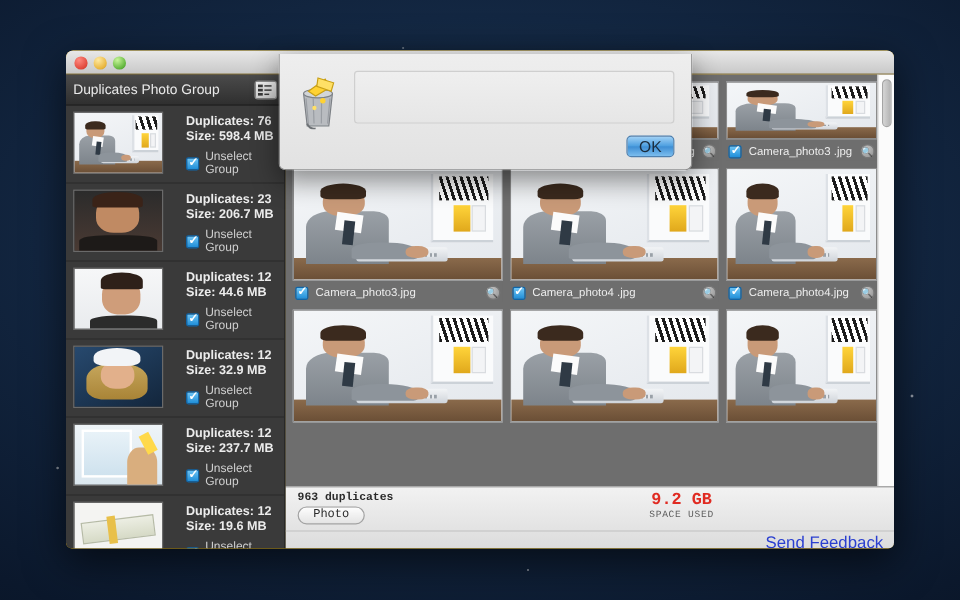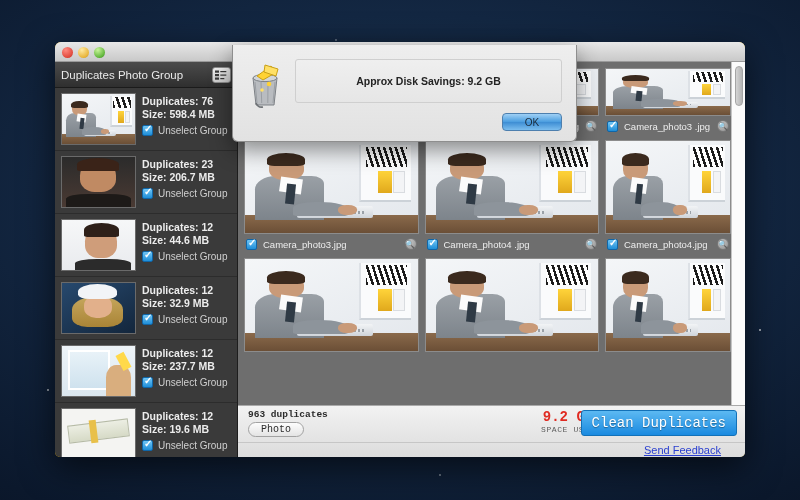--- a/index.html
+++ b/index.html
@@ -59,21 +59,21 @@
     display: flex; align-items: center; padding: 0 6px;
   }
   #sidebar-title { color: #e9e9e9; font-size: 11.5px; flex: 1; }
   .list-icon-btn {
     width: 19px; height: 16px; border-radius: 3px;
     background: linear-gradient(#f2f2f2, #cfcfcf);
     border: 1px solid #8d8d8d;
     display: flex; align-items: center; justify-content: center;
   }
   .group-row {
-    display: flex; padding: 5px 0 5px 6px; gap: 6px;
+    display: flex; padding: 5px 0 5px 6px; gap: 19px;
     border-bottom: 1px solid #2c2c2c;
   }
   .group-thumb {
     width: 75px; height: 52px; flex: 0 0 75px;
     border: 1px solid #6a6a6a; overflow: hidden; position: relative;
   }
   .group-meta { padding-top: 2px; }
   .group-meta .ln { color: #ececec; font-size: 10.5px; line-height: 13px; font-weight: bold; }
   .unselect { display: flex; align-items: center; gap: 5px; margin-top: 4px; }
   .cbx {
@@ -234,21 +234,21 @@
   #space-label { color: #5d5d5d; font-size: 8px; letter-spacing: .6px; }
   #clean-btn {
     position: absolute; right: 8px; top: 4px; height: 26px;
     padding: 0 10px; display: flex; align-items: center;
     background: linear-gradient(#5cb9f2, #1a8ae0);
     border: 1px solid #1271b8; border-radius: 3px;
     color: #fff; font-size: 14px; text-shadow: 0 1px 1px rgba(0,0,0,.35);
   }
   #feedback-row { height: 15px; position: relative; border-top: 1px solid #c6c6c6; }
   #send-feedback {
-    position: absolute; right: 24px; top: 1px; font-size: 11px;
+    position: absolute; right: 9px; top: 1px; font-size: 14px;
     color: #2a3fd0; text-decoration: underline;
   }
 
   
   #dialog {
     position: absolute; left: 232px; top: 45px; width: 345px; height: 97px;
     background: linear-gradient(#eeeeee, #e2e2e2);
     border: 1px solid #8e8e8e; border-top: none;
     border-radius: 0 0 6px 6px;
     box-shadow: 0 8px 22px rgba(0,0,0,.45);
@@ -256,24 +256,24 @@
   #dialog-icon {
     position: absolute; left: 12px; top: 17px; width: 42px; height: 46px;
   }
   #dialog-msgbox {
     position: absolute; left: 62px; top: 14px; right: 14px; height: 44px;
     background: linear-gradient(#efefef,#e6e6e6); border: 1px solid #cfcfcf; border-radius: 3px;
     display: flex; flex-direction: column; align-items: center; justify-content: center; gap: 3px;
   }
   #dialog-msgbox div { font-size: 10.5px; color: #232323; font-weight: bold; }
   #ok-btn {
-    position: absolute; right: 14px; bottom: 10px; width: 60px; height: 18px;
+    position: absolute; right: 14px; bottom: 10px; width: 40px; height: 18px;
     border-radius: 4px; border: 1px solid #4d7fae;
     background: linear-gradient(#9fd0f5, #4d9fe0 48%, #3e8ed4 52%, #7bbdee);
-    color: #1b2c3c; font-size: 10px; display: flex; align-items: center; justify-content: center;
+    color: #1b2c3c; font-size: 13px; display: flex; align-items: center; justify-content: center;
   }
 </style>
 </head>
 <body>
 
 <div id="app-window">
 
   <div id="titlebar">
     <div class="lights">
       <div class="light r"></div>
@@ -635,21 +635,20 @@
       </div>
 
       <div id="bottombar">
         <div id="bottom-inner">
           <div id="dupe-count">963 duplicates</div>
           <div id="rescan-btn">Photo</div>
           <div id="space-block">
             <div id="space-value">9.2 GB</div>
             <div id="space-label">SPACE USED</div>
           </div>
-          <div id="clean-btn">Clean Duplicates</div>
         </div>
         <div id="feedback-row">
           <a id="send-feedback" href="#">Send Feedback</a>
         </div>
       </div>
     </div>
   </div>
 </div>
 
 <div id="dialog">
@@ -662,16 +661,15 @@
       <path d="M23 20 L22.8 41" stroke="#9a9ea3" stroke-width="1" fill="none"></path>
       <path d="M30 20 L28 41" stroke="#9a9ea3" stroke-width="1" fill="none"></path>
       <path d="M12 14 L26 4 L30 11 L18 18 Z" fill="#ffd233" stroke="#c9a016" stroke-width="1"></path>
       <path d="M20 3 L33 7 L31 14 L19 10 Z" fill="#ffe066" stroke="#c9a016" stroke-width="1"></path>
       <circle cx="24" cy="22" r="2.3" fill="#ffd233"></circle>
       <circle cx="17" cy="28" r="1.8" fill="#ffe066"></circle>
       <path d="M11 41 q2 5 7 4" stroke="#6e7276" stroke-width="1.6" fill="none"></path>
     </svg>
   </div>
   <div id="dialog-msgbox">
-    <div>Approx Disk Savings: 9.2 GB</div>
   </div>
   <div id="ok-btn">OK</div>
 </div>
 
 </body></html>

